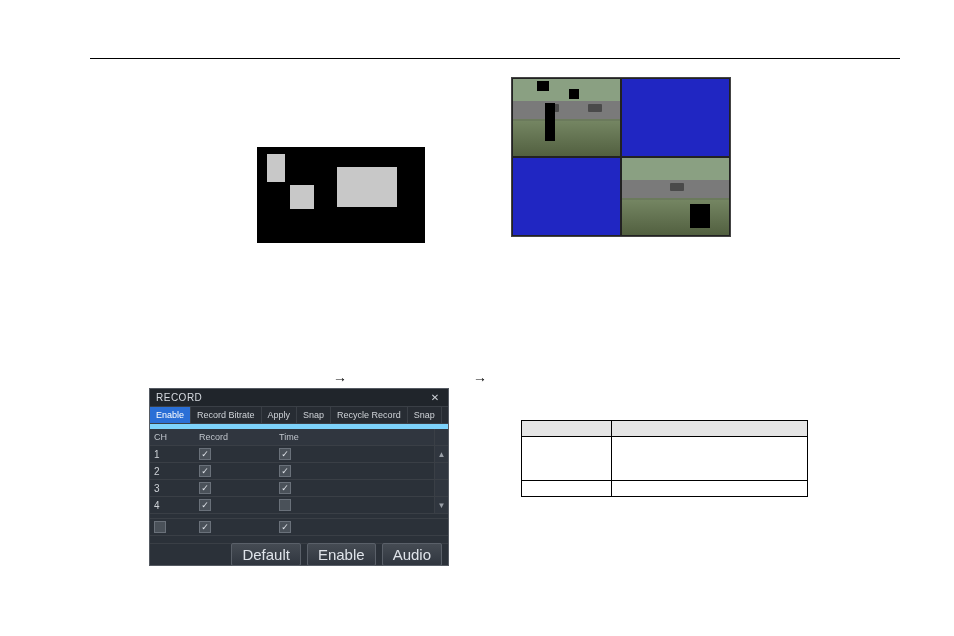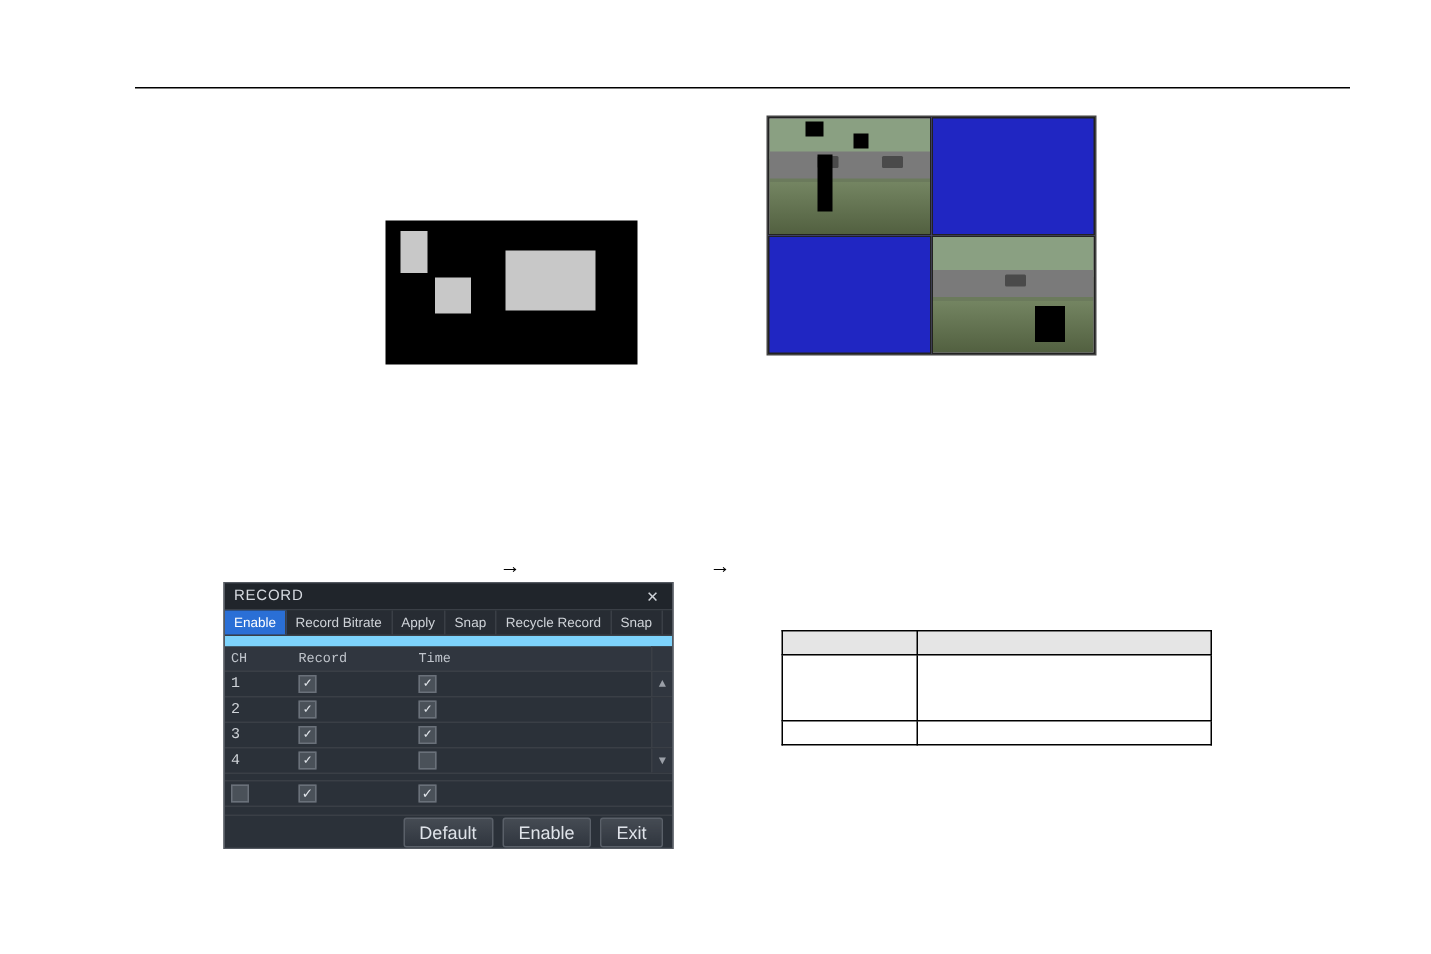--- a/index.html
+++ b/index.html
@@ -142,22 +142,21 @@
     background: #2a6fd6;
     color: #fff;
   }
   .dlg-body {
     flex: 1;
     overflow: hidden;
     display: flex;
     flex-direction: column;
   }
   .dlg-table {
-    border-top: 7px solid #7dd3fc;
-    font-family: Liberation Mono, monospace;
+    border-top: 5px solid #7dd3fc;
   }
   .dlg-row {
     display: grid;
     grid-template-columns: 45px 80px 1fr 14px;
     align-items: center;
     height: 17px;
     border-bottom: 1px solid #3a3f46;
     padding-left: 4px;
   }
   .dlg-row.header {
@@ -203,21 +202,21 @@
     gap: 6px;
     padding: 0 6px;
     background: #2b3139;
     border-top: 1px solid #3a3f46;
   }
   .dlg-btn {
     padding: 2px 10px;
     background: linear-gradient(#454b53, #30363f);
     border: 1px solid #5a6069;
     color: #dfe3e9;
-    font-size: 12px;
+    font-size: 15px;
     border-radius: 2px;
     cursor: pointer;
   }
 
   
   .param-table {
     position: absolute;
     top: 420px;
     left: 521px;
     width: 287px;
@@ -354,21 +353,21 @@
         <span>
             <span class="dlg-check">✓</span>
           </span>
         <span></span>
       </div>
     </div>
   </div>
   <div class="dlg-footer">
     <span class="dlg-btn">Default</span>
     <span class="dlg-btn">Enable</span>
-    <span class="dlg-btn">Exit</span>
+    <span class="dlg-btn">Audio</span>
   </div>
 </div>
 
 <table class="param-table">
   <thead>
     <tr>
       <th></th>
       <th></th>
     </tr>
   </thead>

